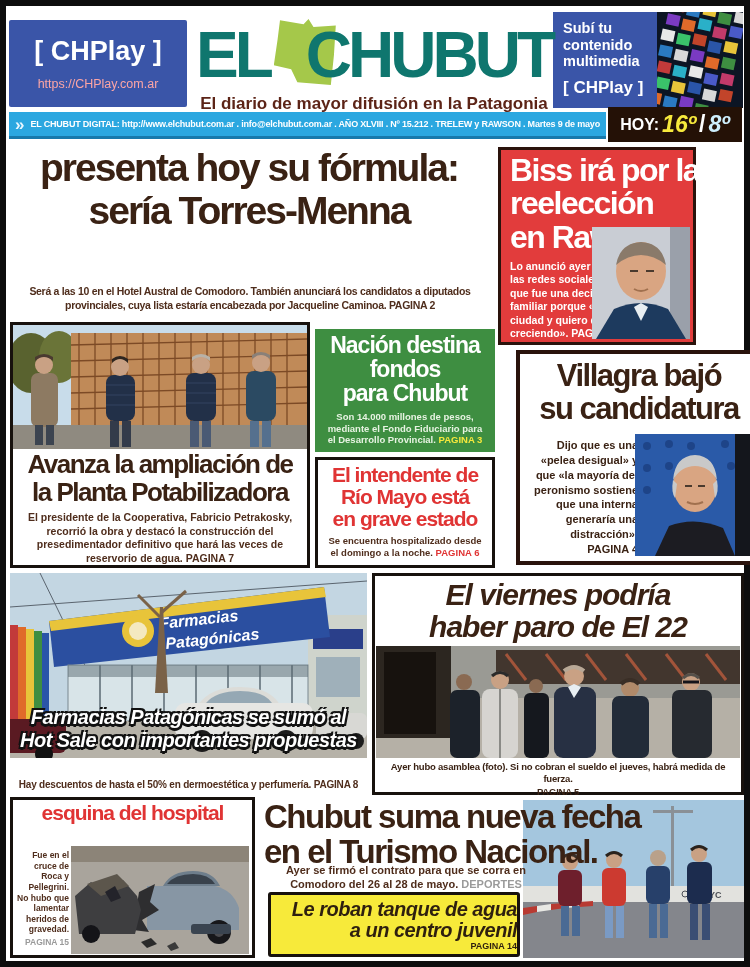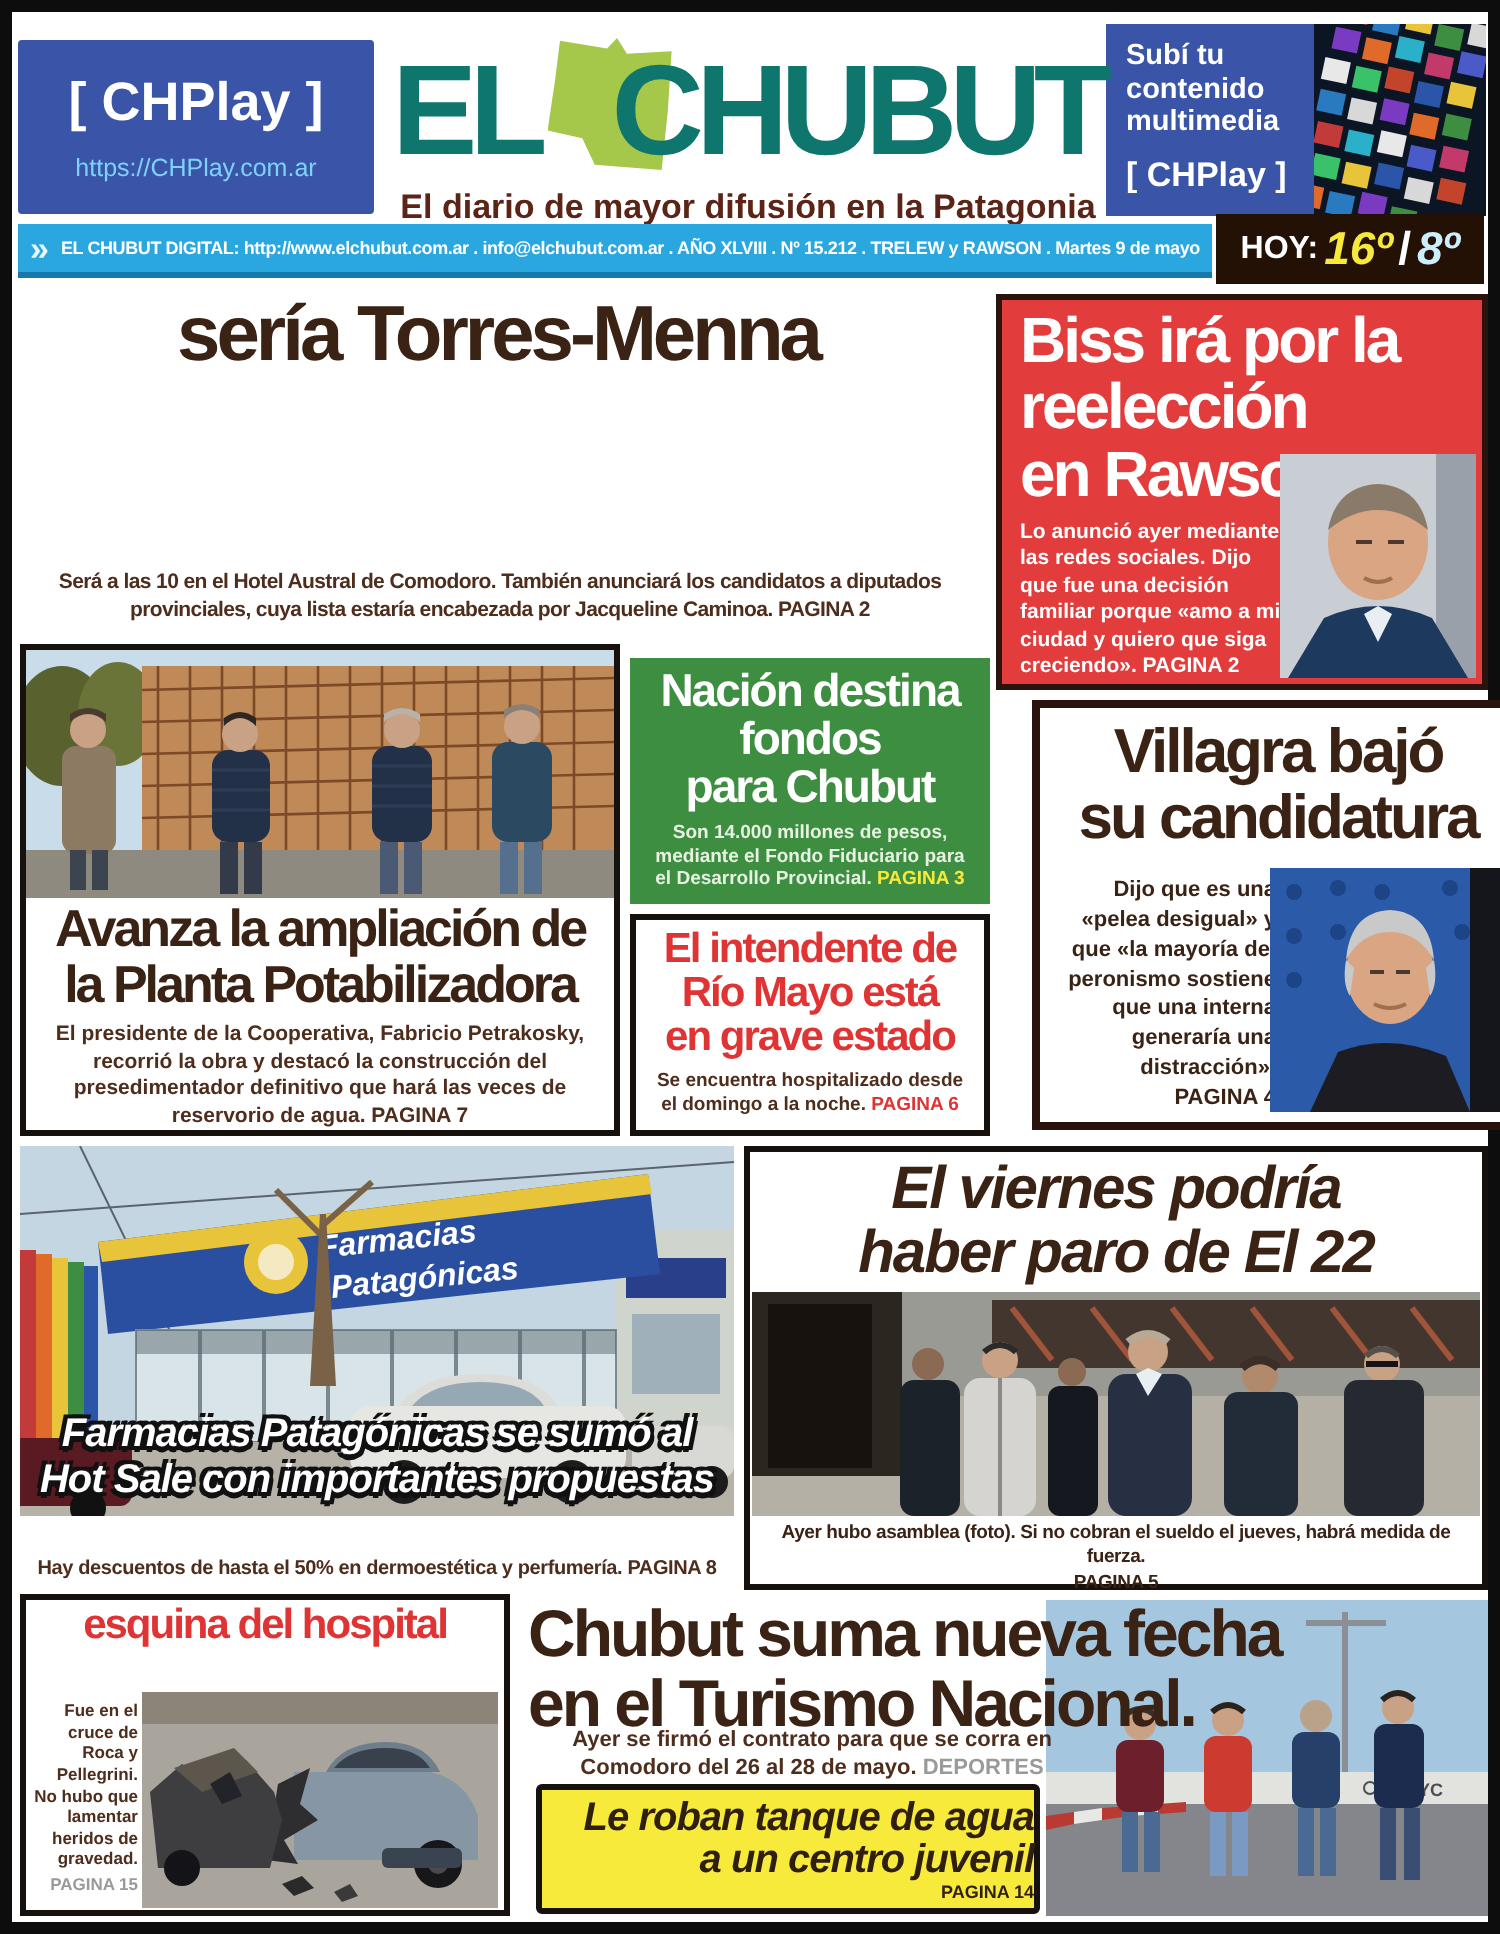--- a/index.html
+++ b/index.html
@@ -7,21 +7,21 @@
         font-family:"Liberation Sans",sans-serif;box-shadow:inset 0 0 0 6px #0d0d0d;margin:0 auto;}
   .abs{position:absolute;}
   .nl{display:block;white-space:nowrap;}
   .hl{font-weight:bold;color:#3a2214;}
   .pg{font-weight:bold;}
 
   
   .chplay-box{left:9px;top:20px;width:178px;height:87px;background:#3a55a8;border-radius:2px;
               display:flex;flex-direction:column;align-items:center;justify-content:center;color:#fff;}
   .chplay-label{font-size:27px;font-weight:bold;letter-spacing:0;}
-  .chplay-url{font-size:12.5px;color:#7dd3fc;margin-top:10px;}
+  .chplay-url{font-size:12.5px;color:#fca5a5;margin-top:10px;}
   .logo-wrap{left:196px;top:16px;width:356px;text-align:center;}
   .logo-line{position:relative;display:flex;justify-content:center;align-items:center;height:78px;}
   .logo-el,.logo-chubut{font-size:64px;font-weight:bold;color:#0f766e;letter-spacing:-4px;line-height:1;z-index:2;}
   .logo-map{display:inline-block;width:62px;height:66px;background:#a5c84a;margin:0 -30px 6px 4px;z-index:1;
             clip-path:polygon(10% 2%,48% 8%,56% 0,64% 12%,100% 10%,97% 55%,92% 100%,38% 96%,28% 76%,0 70%,6% 32%);}
   .logo-tagline{font-size:17px;font-weight:bold;color:#5c2417;margin-top:0px;}
   .mm-box{left:553px;top:12px;width:190px;height:96px;background:#3a55a8;overflow:hidden;color:#fff;}
   .mm-text{position:absolute;left:10px;top:8px;width:96px;font-size:14.5px;font-weight:bold;line-height:1.15;}
   .mm-chplay{position:absolute;left:10px;bottom:10px;font-size:17px;font-weight:bold;}
   .mm-mosaic{position:absolute;right:0;top:0;height:96px;width:86px;}
@@ -35,21 +35,21 @@
   .weather-label{color:#fff;font-weight:bold;font-size:16px;}
   .weather-high{color:#f7e93c;font-weight:bold;font-style:italic;font-size:23px;}
   .weather-slash{color:#fff;font-weight:bold;font-size:23px;}
   .weather-low{color:#cdeefc;font-weight:bold;font-style:italic;font-size:23px;}
 
   
   .lead-headline{left:4px;top:146px;width:490px;text-align:center;font-size:39px;letter-spacing:-2px;line-height:1.11;}
   .lead-deck{left:18px;top:285px;width:464px;text-align:center;font-size:10.5px;font-weight:bold;color:#4f2d1c;line-height:1.3;letter-spacing:-0.3px;}
 
   
-  .biss-box{left:498px;top:147px;width:246px;height:198px;background:#e23c3c;border:3px solid #2a130c;box-sizing:border-box;}
+  .biss-box{left:498px;top:147px;width:198px;height:198px;background:#e23c3c;border:3px solid #2a130c;box-sizing:border-box;}
   .biss-headline{padding:4px 0 0 9px;font-size:32px;letter-spacing:-1.5px;line-height:1.04;color:#fff;font-weight:bold;}
   .biss-body{position:absolute;left:9px;top:110px;width:132px;font-size:10.5px;font-weight:bold;color:#fff;line-height:1.28;}
   .biss-photo{position:absolute;right:3px;bottom:3px;width:98px;height:112px;}
 
   
   .planta-box{left:10px;top:322px;width:300px;height:246px;border:3px solid #17110d;box-sizing:border-box;background:#fff;}
   .planta-photo{position:absolute;left:0;top:0;width:294px;height:124px;}
   .planta-headline{position:absolute;left:0;top:126px;width:294px;text-align:center;font-size:26px;letter-spacing:-1.5px;line-height:1.06;}
   .planta-body{position:absolute;left:5px;top:186px;width:284px;text-align:center;font-size:10.5px;font-weight:bold;color:#4f2d1c;line-height:1.3;}
 
@@ -170,20 +170,21 @@
     <span class="infobar-text">EL CHUBUT DIGITAL: http://www.elchubut.com.ar . info@elchubut.com.ar . AÑO XLVIII . Nº 15.212 . TRELEW y RAWSON . Martes 9 de mayo de 2023. Precio del ejemplar $ 150.-</span>
   </div>
   <div class="abs weather">
     <span class="weather-label">HOY:</span>
     <span class="weather-high">16º</span>
     <span class="weather-slash">/</span>
     <span class="weather-low">8º</span>
   </div>
 
   <div class="abs lead-headline hl">
+    <span class="nl">presenta hoy su fórmula:</span>
     <span class="nl">sería Torres-Menna</span>
   </div>
   <div class="abs lead-deck">
     <span>Será a las 10 en el Hotel Austral de Comodoro. También anunciará los candidatos a diputados provinciales, cuya lista estaría encabezada por Jacqueline Caminoa. </span><span class="pg">PAGINA 2</span>
   </div>
 
   <div class="abs biss-box">
     <div class="biss-headline">
       <span class="nl">Biss irá por la</span>
       <span class="nl">reelección</span>

